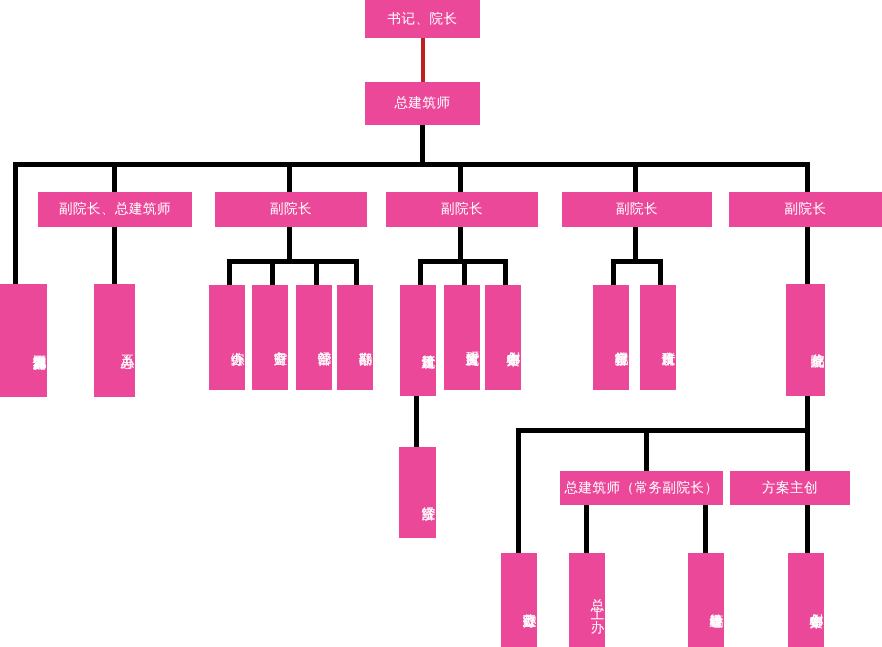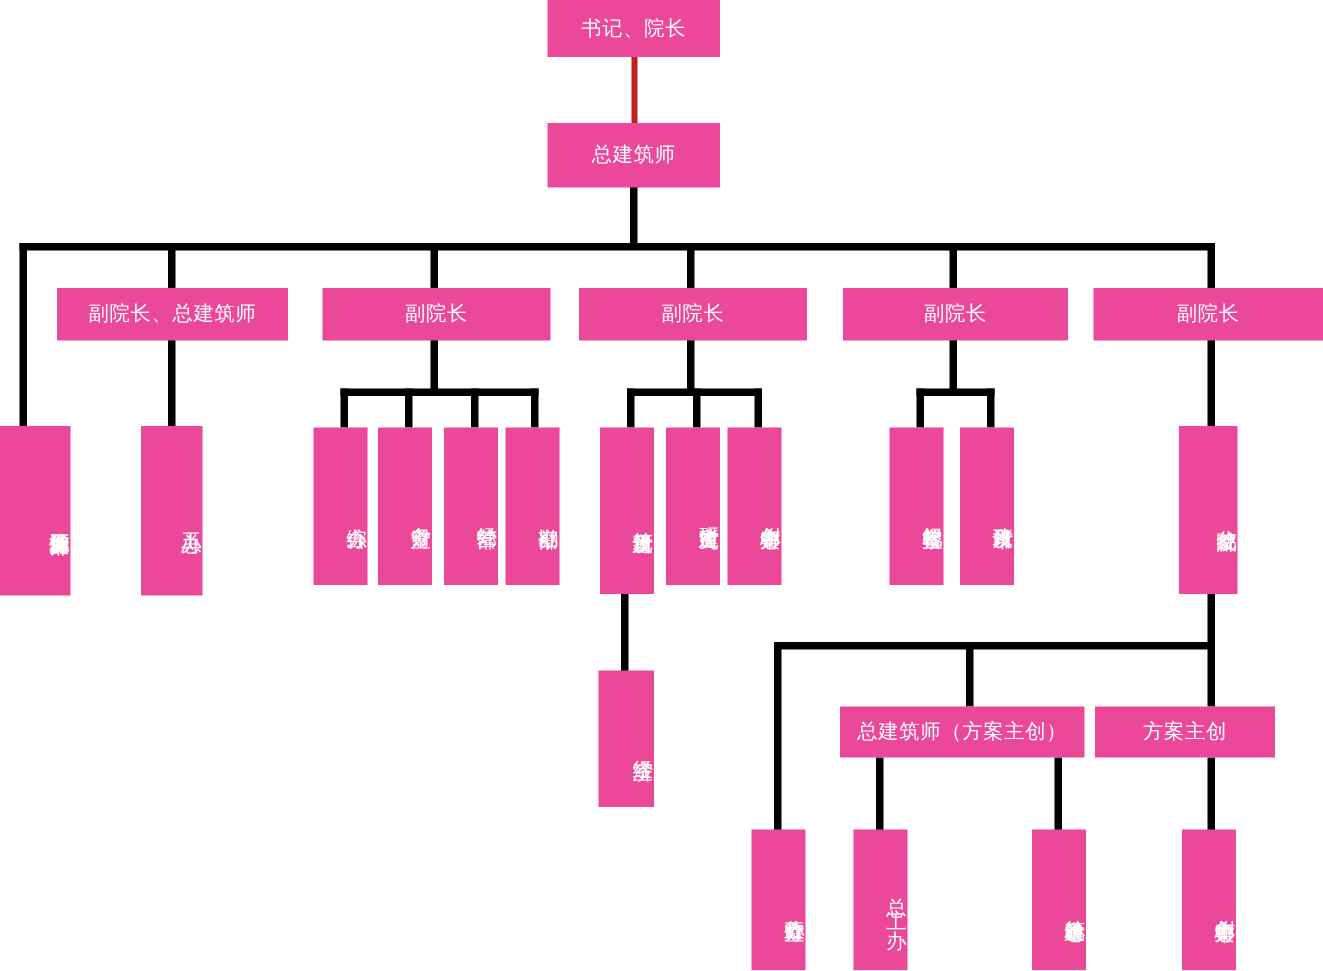--- a/index.html
+++ b/index.html
@@ -152,21 +152,21 @@
   <div class="node v" style="left:485px; top:285px; width:36px; height:105px;">方案创作中心</div>
 
   <div class="node v" style="left:593px; top:285px; width:36px; height:105px;">纪检督察室</div>
 
   <div class="node v" style="left:640px; top:285px; width:36px; height:105px;">市政设计所</div>
 
   <div class="node v" style="left:786px; top:284px; width:39px; height:112px;">成都分院</div>
 
   <div class="node v" style="left:399px; top:447px; width:37px; height:91px;">经济室</div>
 
-  <div class="node h" style="left:560px; top:471px; width:163px; height:34px;">总建筑师（方案主创）</div>
+  <div class="node h" style="left:560px; top:471px; width:163px; height:34px;">总建筑师（常务副院长）</div>
 
   <div class="node h" style="left:730px; top:471px; width:120px; height:34px;">方案主创</div>
 
   <div class="node v" style="left:501px; top:553px; width:36px; height:94px;">行政办公室</div>
 
   <div class="node v spaced" style="left:569px; top:553px; width:36px; height:94px;">总工办</div>
 
   <div class="node v" style="left:688px; top:553px; width:36px; height:94px;">建筑设计中心</div>
 
   <div class="node v" style="left:788px; top:553px; width:36px; height:94px;">方案创作中心</div>

